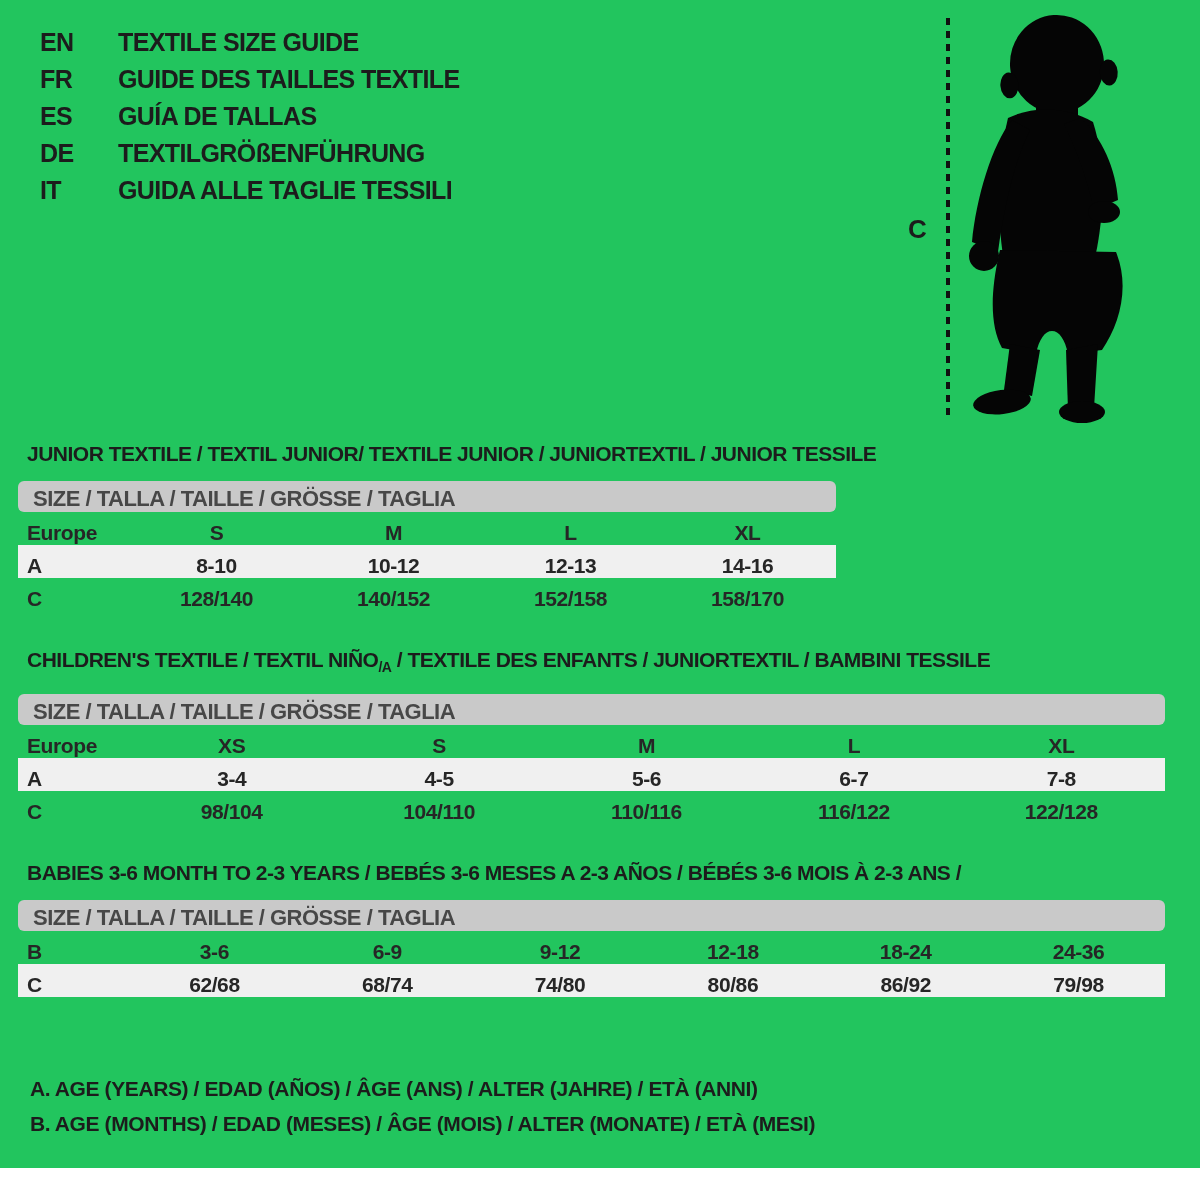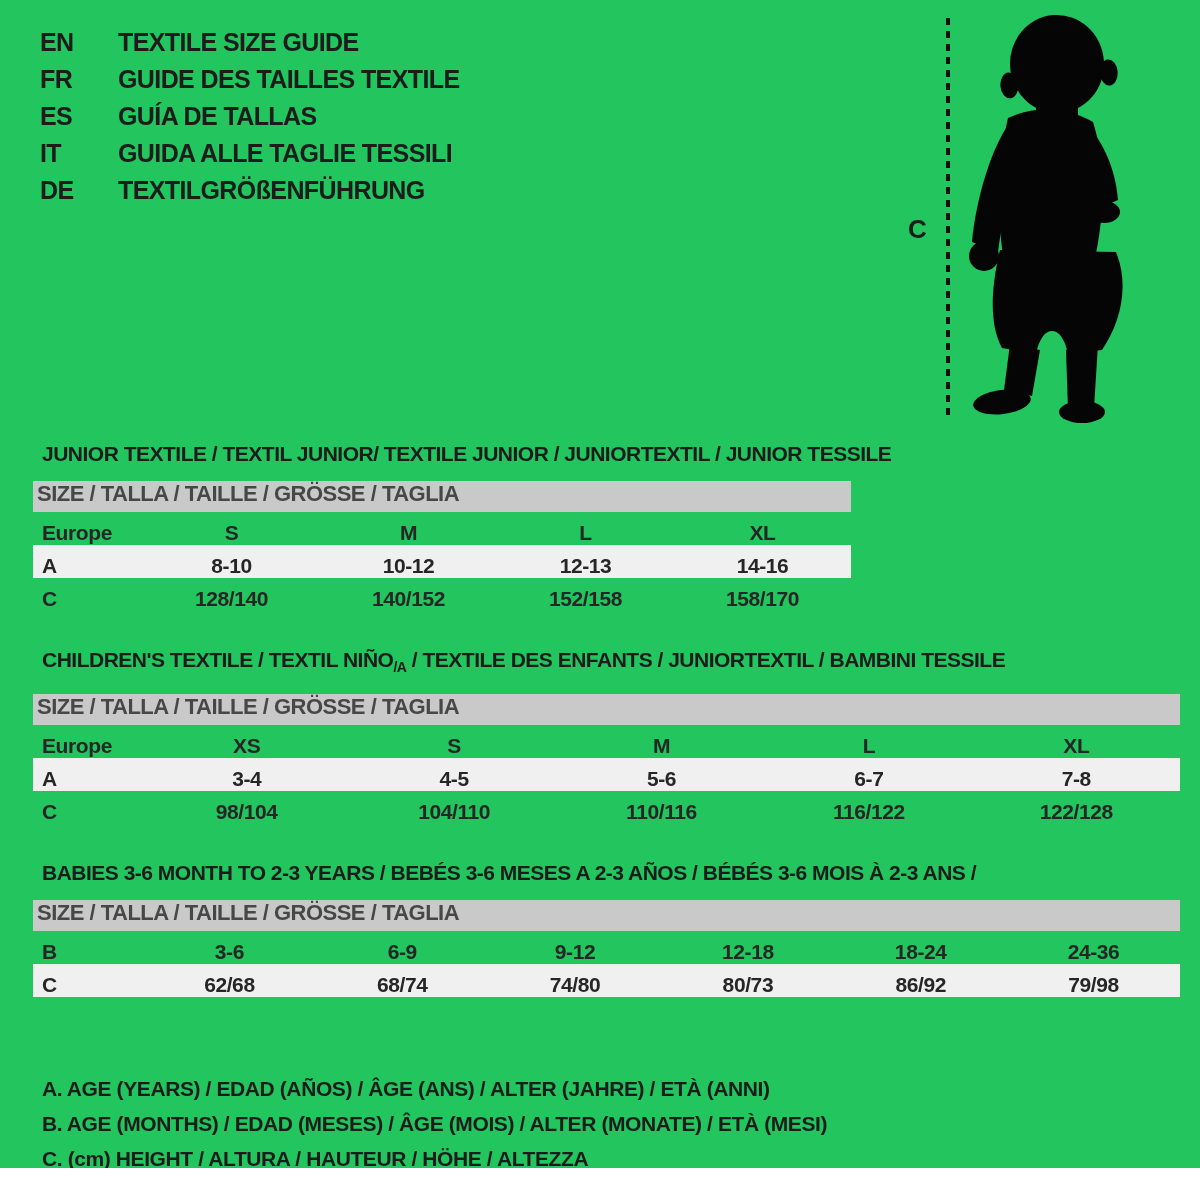--- a/index.html
+++ b/index.html
@@ -26,37 +26,38 @@
 
   
   .figure-label{position:absolute;left:908px;top:214px;font-size:26px;font-weight:bold;}
   .dashed-line{
     position:absolute;left:946px;top:18px;width:4px;height:398px;
     background:repeating-linear-gradient(to bottom,#101010 0 7px,transparent 7px 13px);
   }
   .silhouette{position:absolute;left:962px;top:14px;}
 
   
-  .sections{position:absolute;top:437px;left:33px;width:1147px;}
+  .sections{position:absolute;top:437px;left:18px;width:1147px;}
   .size-section + .size-section{margin-top:32px;}
   .section-title{margin:0 0 10px 0;padding-left:9px;font-size:21px;font-weight:bold;letter-spacing:-0.5px;}
   .title-line{line-height:34px;white-space:nowrap;}
   .title-line .sub{font-size:14px;vertical-align:sub;}
   .table-header-bar{
-    height:31px;background:var(--bar);display:flex;align-items:flex-start;
-    padding-left:4px;
+    height:31px;background:var(--bar);display:flex;align-items:flex-end;
+    padding-left:15px;
+    border-radius:6px;
   }
   .table-header-text{font-size:22px;font-weight:bold;color:var(--bar-text);letter-spacing:-0.5px;}
   .table-row{display:flex;align-items:flex-end;height:33px;font-size:21px;font-weight:bold;letter-spacing:-0.4px;color:#262626;}
   .table-row.shaded{background:var(--shade);}
   .row-label{flex:0 0 110px;padding-left:9px;}
   .cell{flex:1;text-align:center;}
 
   
-  .footnotes{position:absolute;top:1071px;left:42px;}
+  .footnotes{position:absolute;top:1071px;left:30px;}
   .footnote{font-size:21px;font-weight:bold;letter-spacing:-0.4px;line-height:35px;white-space:nowrap;}
 </style>
 </head>
 <body>
 
 <div class="page">
 
   <div class="language-list">
   <div class="lang-row">
     <span class="lang-code">EN</span>
@@ -67,27 +68,27 @@
     <span class="lang-code">FR</span>
     <span class="lang-title">GUIDE DES TAILLES TEXTILE</span>
   </div>
 
   <div class="lang-row">
     <span class="lang-code">ES</span>
     <span class="lang-title">GUÍA DE TALLAS</span>
   </div>
 
   <div class="lang-row">
+    <span class="lang-code">DE</span>
+    <span class="lang-title">TEXTILGRÖßENFÜHRUNG</span>
+  </div>
+
+  <div class="lang-row">
     <span class="lang-code">IT</span>
     <span class="lang-title">GUIDA ALLE TAGLIE TESSILI</span>
-  </div>
-
-  <div class="lang-row">
-    <span class="lang-code">DE</span>
-    <span class="lang-title">TEXTILGRÖßENFÜHRUNG</span>
   </div>
 </div>
 
   <span class="figure-label">C</span>
   <div class="dashed-line"></div>
 
   <svg class="silhouette" width="180" height="410" viewBox="0 0 180 410" aria-hidden="true">
     <g fill="#050505">
       <g transform="rotate(-4 95 50)">
         <ellipse cx="95" cy="50" rx="47" ry="49"></ellipse>
@@ -201,30 +202,29 @@
               <span class="cell">12-18</span>
               <span class="cell">18-24</span>
               <span class="cell">24-36</span>
             </div>
 
   <div class="table-row shaded">
     <span class="row-label">C</span>
   <span class="cell">62/68</span>
               <span class="cell">68/74</span>
               <span class="cell">74/80</span>
-              <span class="cell">80/73</span>
+              <span class="cell">80/86</span>
               <span class="cell">86/92</span>
               <span class="cell">79/98</span>
             </div>
 </div>
     </div>
   </section>
 </div>
 
   <div class="footnotes">
   <div class="footnote">A. AGE (YEARS) / EDAD (AÑOS) / ÂGE (ANS) / ALTER (JAHRE) / ETÀ (ANNI)</div>
 
   <div class="footnote">B. AGE (MONTHS) / EDAD (MESES) / ÂGE (MOIS) / ALTER (MONATE) / ETÀ (MESI)</div>
 
-  <div class="footnote">C. (cm) HEIGHT / ALTURA / HAUTEUR / HÖHE / ALTEZZA</div>
 </div>
 
 </div>
 
 </body></html>

